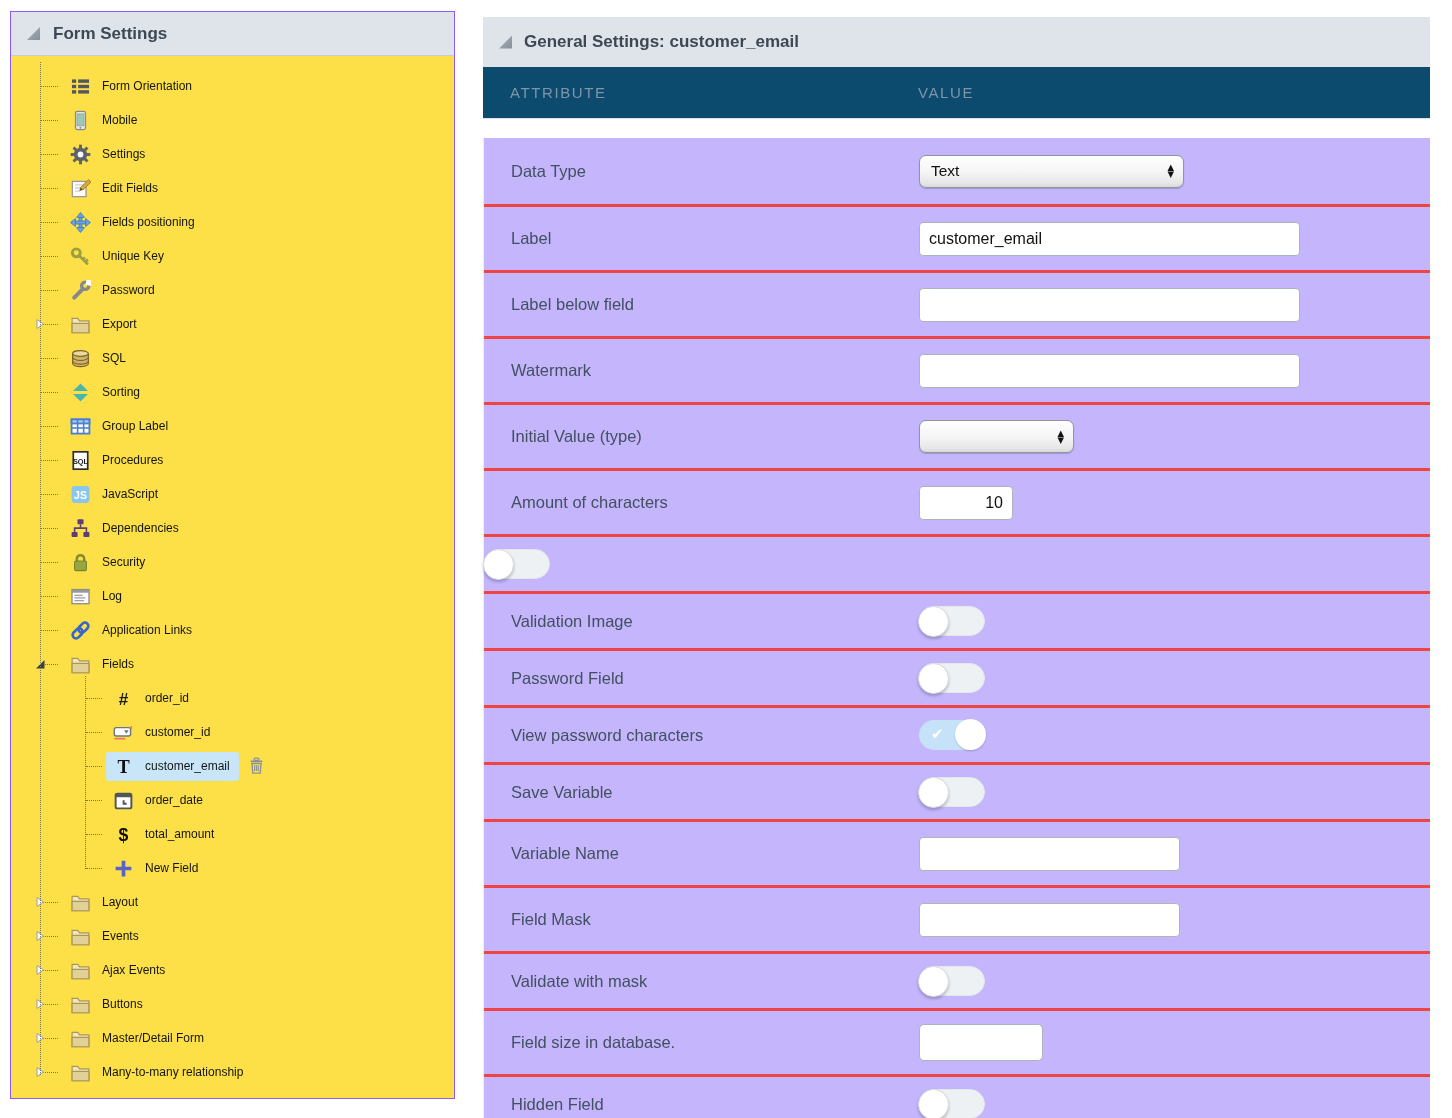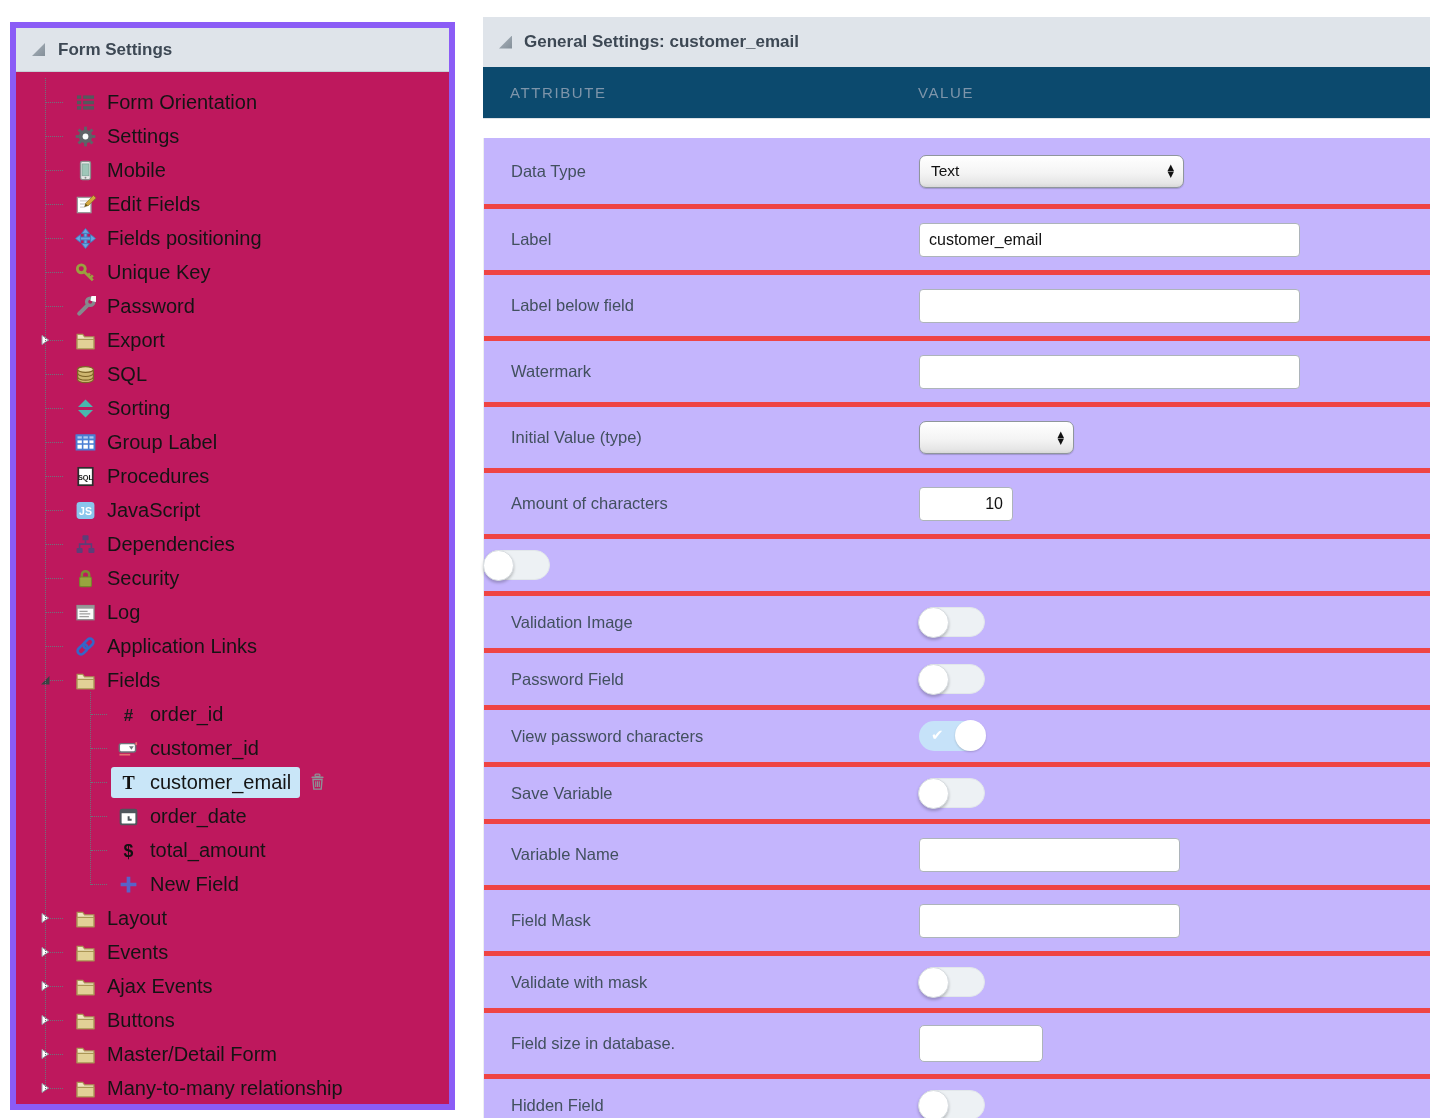--- a/index.html
+++ b/index.html
@@ -1,53 +1,53 @@
 <!DOCTYPE html>
 <html><head>
 <meta charset="utf-8">
 <style>
   html,body{margin:0;padding:0;background:#fff;width:1452px;height:1118px;overflow:hidden;
     font-family:"Liberation Sans","DejaVu Sans",sans-serif;}
   *{box-sizing:border-box;}
 
   
-  .sidebar{position:absolute;left:10px;top:22px;width:445px;height:1088px;
-    border:6px solid #8b5cf6;background:#be185d;}
+  .sidebar{position:absolute;left:10px;top:11px;width:445px;height:1088px;
+    border:1px solid #8b5cf6;background:#fde047;}
   .sb-header{height:44px;background:#dfe4ea;border-bottom:1px solid #c6ced5;
     display:flex;align-items:center;padding-left:16px;}
   .tri{width:13px;height:13px;background:linear-gradient(135deg,#aab3bc 0%,#848f99 100%);
     clip-path:polygon(100% 0,100% 100%,0 100%);margin-right:13px;flex:0 0 auto;}
   .sb-title,.pn-title{font-size:17px;font-weight:bold;color:#3d4854;}
 
   #tree{position:relative;padding-top:13px;height:1030px;}
   .tree-row{position:relative;height:34px;display:flex;align-items:center;padding-left:52px;}
   .tree-row.lvl1{padding-left:95px;}
   .stub{position:absolute;left:30px;width:17px;top:50%;border-top:1px dotted #6d747b;}
   .lvl1 .stub{left:75px;width:16px;}
   .expander{position:absolute;left:22px;top:50%;margin-top:-7px;width:14px;height:14px;}
   .row-inner{display:inline-flex;align-items:center;padding:4px 9px 4px 7px;border-radius:3px;}
   .selected .row-inner{background:#c9e6f8;}
   .ico{width:21px;height:21px;flex:0 0 auto;}
-  .tlabel{font-size:20px;color:#141414;margin-left:11px;white-space:nowrap;}
+  .tlabel{font-size:12px;color:#141414;margin-left:11px;white-space:nowrap;}
   .trash-btn{background:none;border:none;padding:0;margin-left:9px;cursor:pointer;
     display:inline-flex;align-items:center;}
   .trunk{position:absolute;border-left:1px dotted #6d747b;width:0;}
   #trunk-main{left:29px;top:6px;height:1013px;}
   #trunk-child{left:74px;top:620px;height:193px;}
 
   
   .panel{position:absolute;left:483px;top:17px;width:947px;height:1101px;}
   .pn-header{height:50px;background:#dfe4ea;display:flex;align-items:center;padding-left:16px;}
   .pn-header .tri{margin-right:12px;}
   .col-header{height:52px;background:#0c4a6e;display:flex;align-items:center;
     border-bottom:1px solid #dfe3e7;}
   .col-h{font-size:15px;color:#7e95aa;letter-spacing:1.6px;}
   .col-attr{padding-left:27px;width:435px;}
   #rows{background:#c4b5fd;border-left:1px solid #eceff2;margin-top:19px;}
-  .prow{display:flex;align-items:center;border-top:5px solid #ef4444;}
+  .prow{display:flex;align-items:center;border-top:3px solid #ef4444;}
   .prow:first-child{border-top:none;}
   .prow.tall{height:66px;}
   .prow.short{height:57px;}
   .p-label{flex:0 0 435px;padding-left:27px;font-size:16.5px;color:#42505f;}
   .p-ctrl{display:flex;align-items:center;}
 
   .sc-select{position:relative;height:33px;border:1px solid #8f969c;border-radius:7px;
     background:linear-gradient(#ffffff,#f4f4f4 55%,#e6e6e6 88%,#d8d8d8);
     box-shadow:0 1px 1px rgba(0,0,0,.18), inset 0 1px 0 #fff;
     display:flex;align-items:center;padding:0 28px 0 11px;font-size:15.5px;color:#111;cursor:default;}
@@ -98,44 +98,44 @@
             </svg>
           </span>
           <span class="tlabel">Form Orientation</span>
         </span>
       </div>
       <div class="tree-row lvl0">
         <span class="stub"></span>
         <span class="row-inner">
           <span style="display: inline-flex;">
             <svg class="ico" viewBox="0 0 16 16" xmlns="http://www.w3.org/2000/svg">
+              <rect x="4.2" y="1" width="7.6" height="14" rx="1.4" fill="#e6e6e6" stroke="#8a8a8a"></rect>
+              <rect x="5.4" y="3" width="5.2" height="9" fill="#9ec7b8" stroke="#7aa294" stroke-width="0.5"></rect>
+              <circle cx="8" cy="13.5" r="0.7" fill="#8a8a8a"></circle>
+            </svg>
+          </span>
+          <span class="tlabel">Mobile</span>
+        </span>
+      </div>
+      <div class="tree-row lvl0">
+        <span class="stub"></span>
+        <span class="row-inner">
+          <span style="display: inline-flex;">
+            <svg class="ico" viewBox="0 0 16 16" xmlns="http://www.w3.org/2000/svg">
               <g fill="#5e6367">
                 <rect x="6.9" y="0.5" width="2.2" height="15"></rect>
                 <rect x="6.9" y="0.5" width="2.2" height="15" transform="rotate(45 8 8)"></rect>
                 <rect x="6.9" y="0.5" width="2.2" height="15" transform="rotate(90 8 8)"></rect>
                 <rect x="6.9" y="0.5" width="2.2" height="15" transform="rotate(135 8 8)"></rect>
                 <circle cx="8" cy="8" r="5.1"></circle>
               </g>
               <circle cx="8" cy="8" r="2.2" fill="#fbfcfd"></circle>
             </svg>
           </span>
           <span class="tlabel">Settings</span>
-        </span>
-      </div>
-      <div class="tree-row lvl0">
-        <span class="stub"></span>
-        <span class="row-inner">
-          <span style="display: inline-flex;">
-            <svg class="ico" viewBox="0 0 16 16" xmlns="http://www.w3.org/2000/svg">
-              <rect x="4.2" y="1" width="7.6" height="14" rx="1.4" fill="#e6e6e6" stroke="#8a8a8a"></rect>
-              <rect x="5.4" y="3" width="5.2" height="9" fill="#9ec7b8" stroke="#7aa294" stroke-width="0.5"></rect>
-              <circle cx="8" cy="13.5" r="0.7" fill="#8a8a8a"></circle>
-            </svg>
-          </span>
-          <span class="tlabel">Mobile</span>
         </span>
       </div>
       <div class="tree-row lvl0">
         <span class="stub"></span>
         <span class="row-inner">
           <span style="display: inline-flex;">
             <svg class="ico" viewBox="0 0 16 16" xmlns="http://www.w3.org/2000/svg">
               <rect x="1.8" y="2.6" width="10.4" height="11.6" fill="#fff" stroke="#9a9a9a"></rect>
               <path d="M3.8 5.2h6M3.8 7.6h6M3.8 10h4" stroke="#cfcfcf"></path>
               <g transform="rotate(45 11.5 5.5)">

